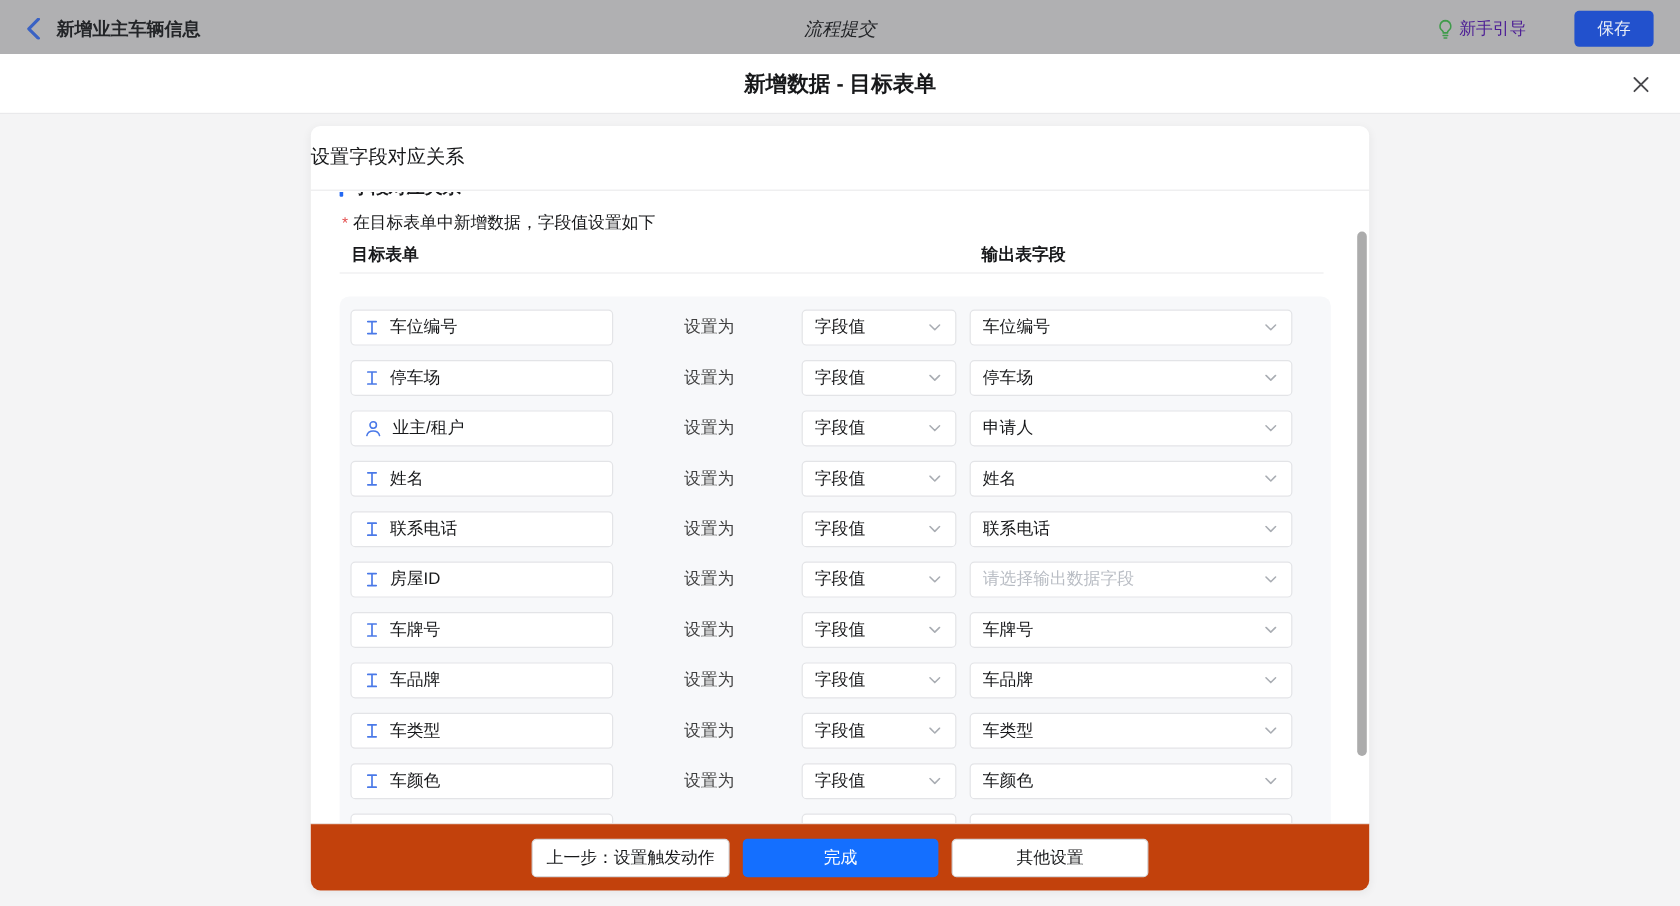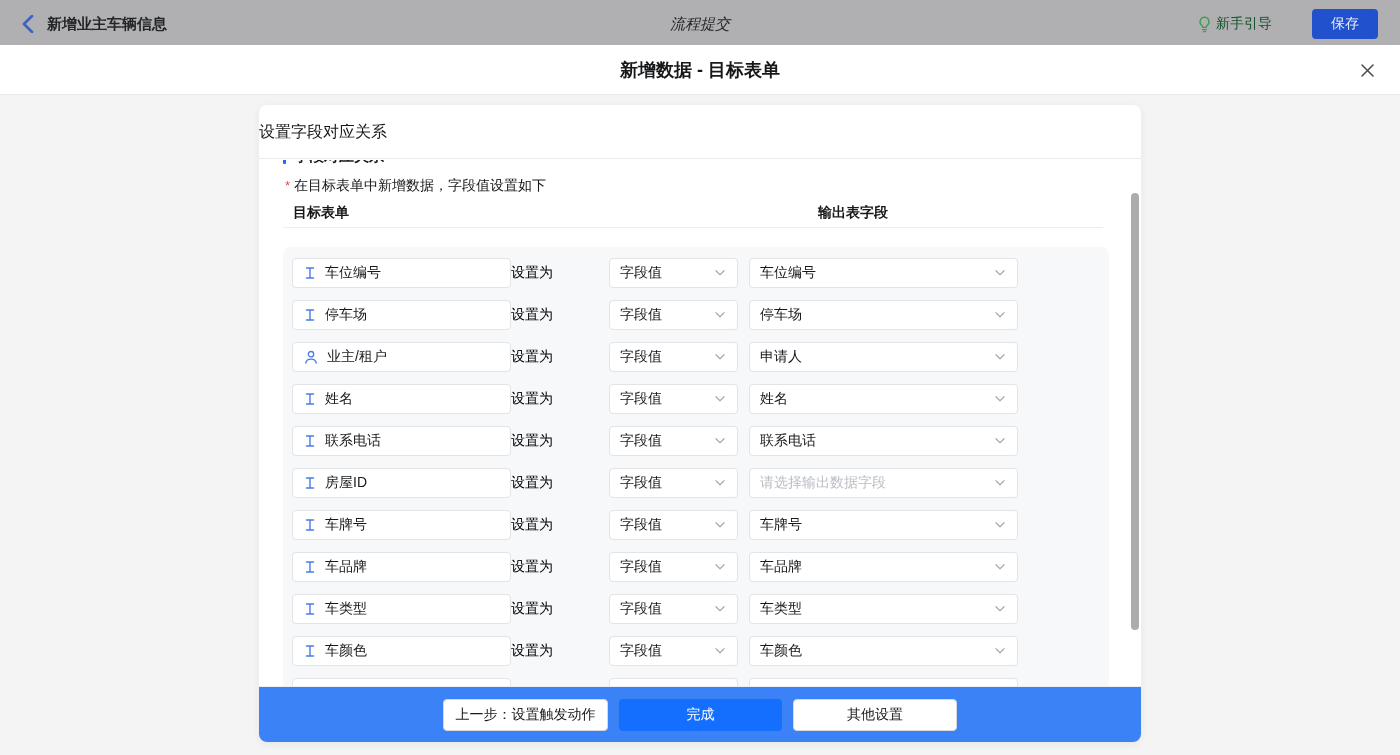--- a/index.html
+++ b/index.html
@@ -8,21 +8,21 @@
 
   
   .topbar { position:absolute; top:0; left:0; right:0; height:49px; background:#b0b0b2;
             border-bottom:1px solid rgba(0,0,0,.08); display:flex; align-items:center;
             justify-content:space-between; padding:0 22px; }
   .topbar-left { display:flex; align-items:center; gap:13px; }
   .back { display:flex; align-items:center; cursor:pointer; }
   .topbar-title { font-size:15px; font-weight:600; color:#232528; }
   .topbar-center { position:absolute; left:50%; transform:translateX(-50%); font-size:15px; color:#232528;font-style:italic; }
   .topbar-right { display:flex; align-items:center; gap:40px; }
-  .guide { display:flex; align-items:center; gap:5px; color:#14532d; font-size:14px; cursor:pointer; }
+  .guide { display:flex; align-items:center; gap:5px; color:#4c1d95; font-size:14px; cursor:pointer; }
   .save-btn { width:66px; height:30px; background:#2251cd; color:#e9edf6; border:none;
               border-radius:4px; font-size:14px; font-family:inherit; cursor:pointer; }
 
   
   .modal-header { position:absolute; top:45px; left:0; right:0; height:50px; background:#fff;
                   border-bottom:1px solid #e9e9eb; display:flex; align-items:center; justify-content:center; }
   .modal-title { font-size:18px; font-weight:600; color:#17181a; }
   .close { position:absolute; right:22px; top:14px; width:22px; height:22px; display:flex;
            align-items:center; justify-content:center; cursor:pointer; }
   .modal-body { position:absolute; top:95px; left:0; right:0; bottom:0; background:#f4f4f5; }
@@ -46,33 +46,33 @@
   .col-left  { position:absolute; left:34px; }
   .col-right { position:absolute; left:559px; }
   .divider { margin:4px 38px 0 24px; border-bottom:1px solid #ededef; }
 
   .rows-panel { margin:19px 0 0 24px; width:826px; background:#f7f8fa; border-radius:8px;
                 padding-top:11px; }
   .map-row { display:flex; align-items:center; height:30px; margin-bottom:12px; }
   .field-box { margin-left:9px; width:219px; height:30px; background:#fff; border:1px solid #e3e4e7;
                border-radius:4px; display:flex; align-items:center; gap:9px; padding-left:11px; }
   .f-label { font-size:14px; color:#17181a; }
-  .setas { width:42px; font-size:14px; color:#000000; white-space:nowrap;text-align:right; }
+  .setas { margin-left:59px; width:42px; font-size:14px; color:#404040; white-space:nowrap;text-align:right; }
   .select { height:30px; background:#fff; border:1px solid #e3e4e7; border-radius:4px;
             display:flex; align-items:center; justify-content:space-between;
             padding:0 12px 0 10px; cursor:pointer; }
   .select.mid { margin-left:56px; width:129px; }
   .select.right { margin-left:11px; width:269px; }
   .s-label { font-size:14px; color:#17181a; white-space:nowrap; overflow:hidden; }
   .s-label.placeholder { color:#b9bdc4; }
 
   .scroll-thumb { position:absolute; top:33px; right:2px; width:8px; height:437px;
                   background:#acacac; border-radius:4px; cursor:pointer; }
 
-  .card-footer { position:absolute; bottom:0; left:0; right:0; height:56px; background:#3b82f6;
+  .card-footer { position:absolute; bottom:0; left:0; right:0; height:56px; background:#c2410c;
                  border-top:1px solid #ededef; border-radius:0 0 8px 8px;
                  display:flex; align-items:center; justify-content:center; gap:11px; }
   .btn { height:32px; border-radius:4px; font-size:14px; font-family:inherit; cursor:pointer; }
   .btn.ghost { background:#fff; border:1px solid #d8d9dc; color:#17181a; }
   .btn.primary { background:#146fff; border:none; color:#fff; }
   .btn.prev { width:165px; } .btn.done { width:163px; } .btn.other { width:164px; }
 </style>
 </head>
 <body>
 

